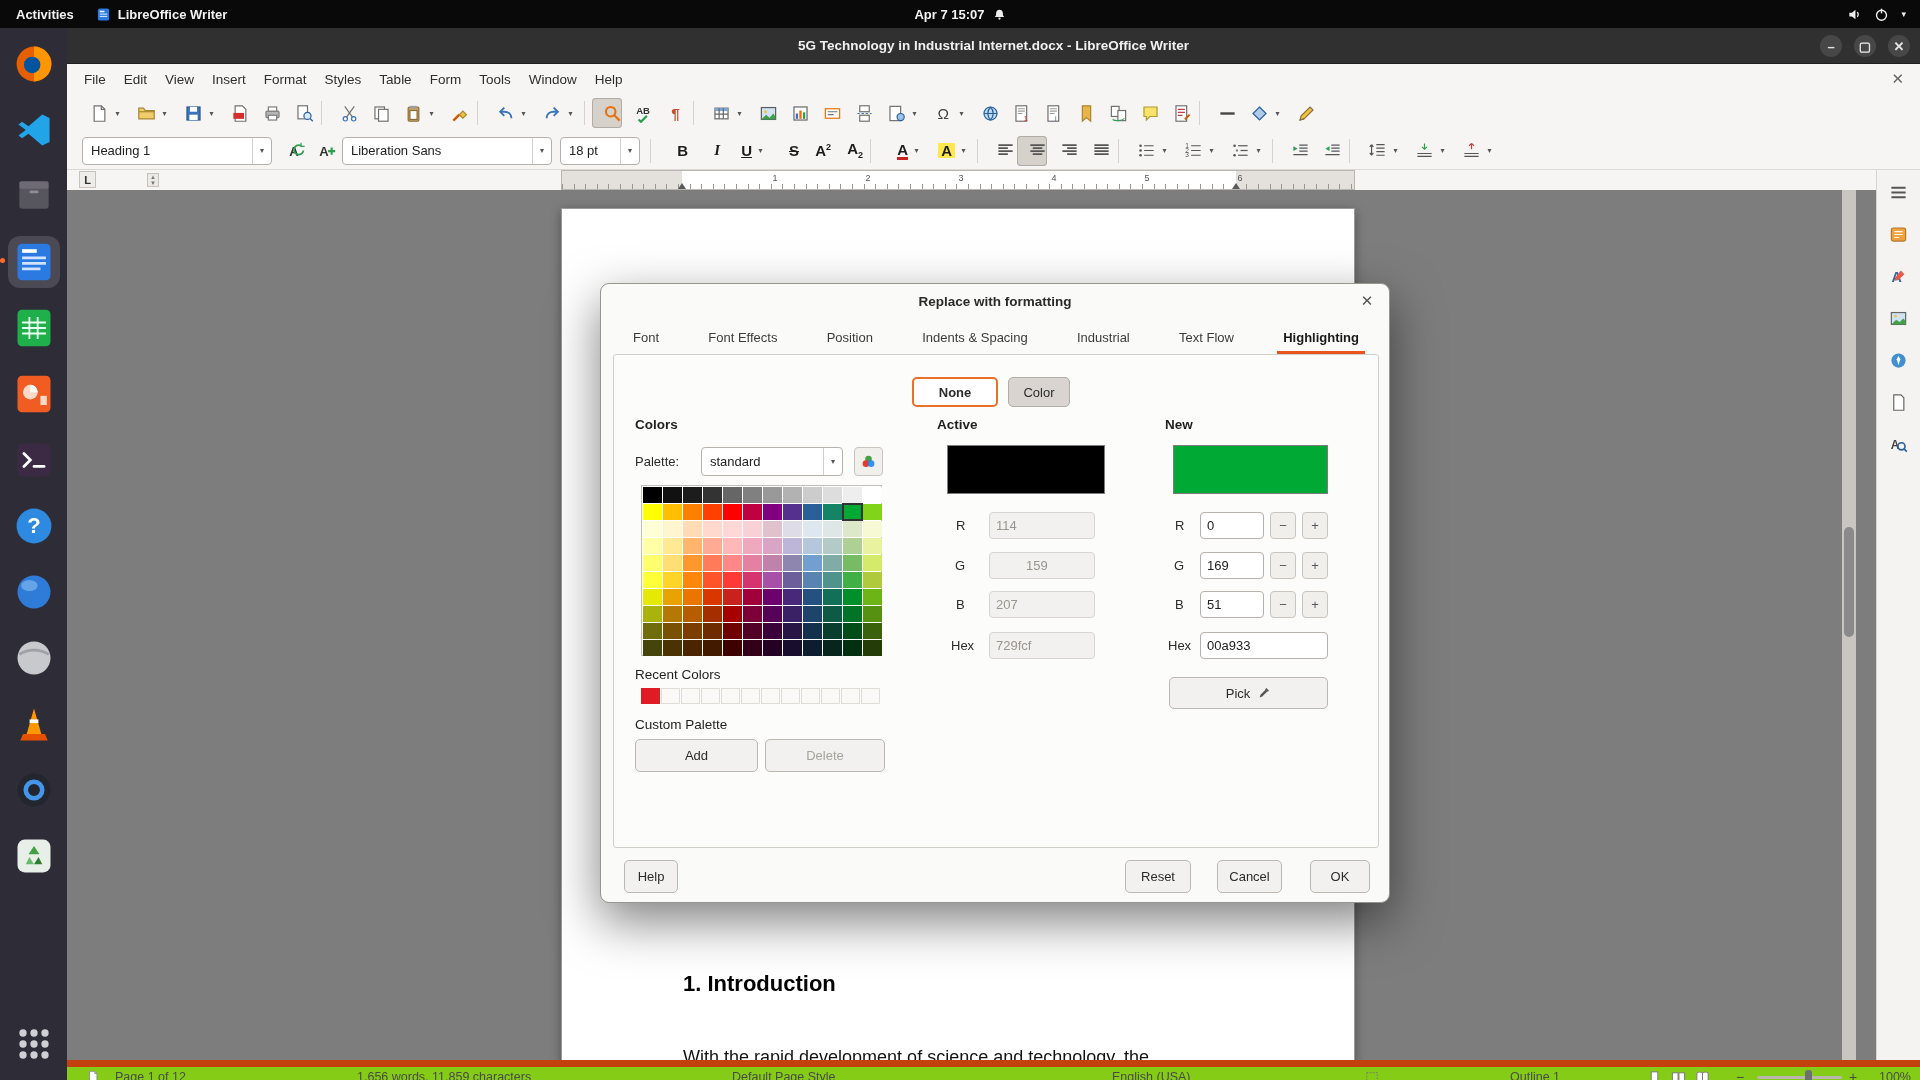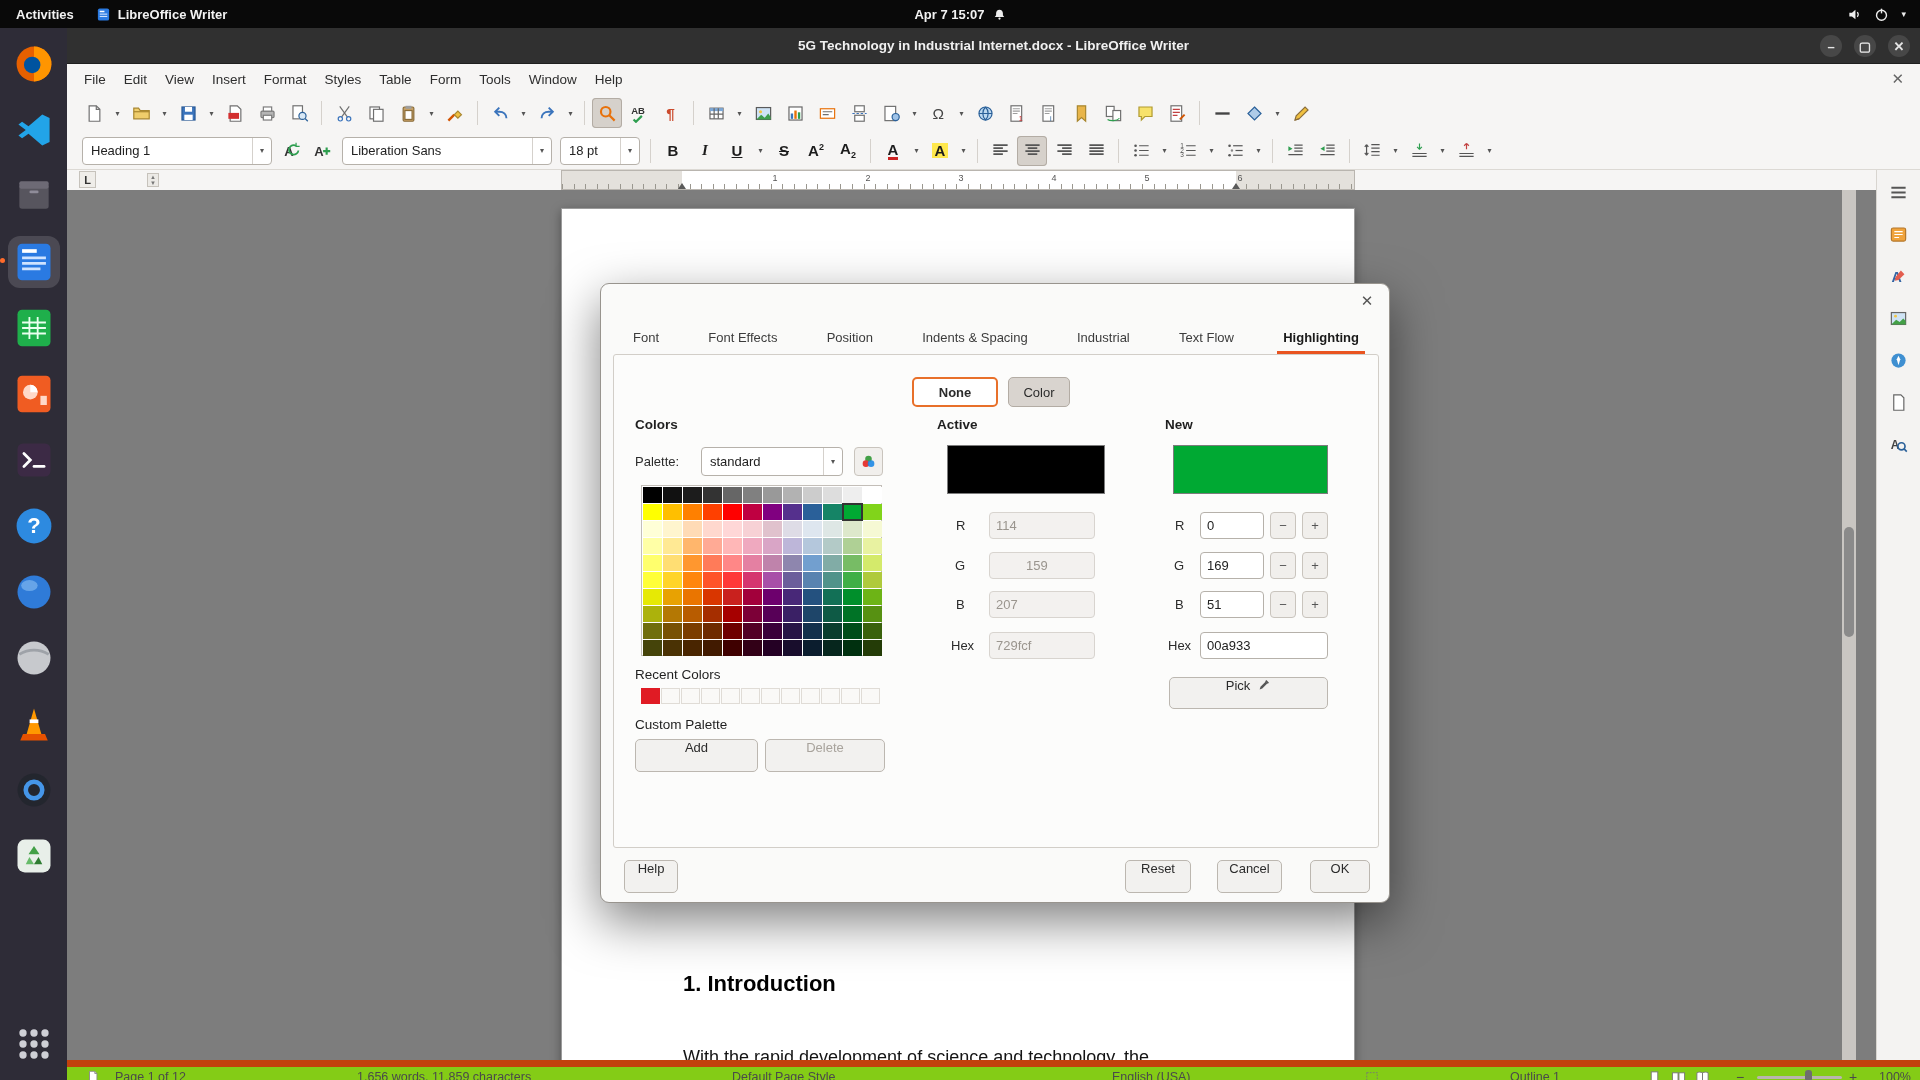--- a/index.html
+++ b/index.html
@@ -34,21 +34,21 @@
 
   #menubar{position:absolute;left:0;top:36px;width:100%;height:30px;background:#f6f5f4;display:flex;
     align-items:center;padding-left:8px;font-size:13.5px;color:#2e2e2e}
   .menu-item{padding:4px 9px;border-radius:4px}
   #close-doc{margin-left:auto;margin-right:10px;color:#666;font-size:15px;padding:0 6px}
 
   .toolbar{position:absolute;left:0;width:100%;background:#f6f5f4;display:flex;align-items:center;
     padding-left:12px;gap:2px}
   #toolbar1{top:66px;height:38px}
   #toolbar2{top:104px;height:38px;border-bottom:1px solid #dcd9d4}
-  .tbtn{min-width:30px;height:30px;display:flex;align-items:center;justify-content:center;border-radius:4px}
+  .tbtn{min-width:30px;height:30px;display:flex;align-items:center;justify-content:flex-end;border-radius:4px}
   .tbtn.active{background:#d6d1cb;box-shadow:inset 0 0 0 1px #b3aca4}
   .dd{width:13px;height:30px;display:flex;align-items:center;justify-content:center;font-size:8px;color:#555}
   .tsep{width:1px;height:24px;background:#d5d1cc;margin:0 5px;align-self:center}
   .ltr{font-size:15px;font-weight:bold;color:#1c1c1c;line-height:1}
   .combo{height:28px;background:#fff;border:1px solid #b6b1aa;border-radius:4px;display:flex;align-items:center;
     font-size:13px;padding-left:8px;color:#222;margin:0 3px}
   .combo .carr{margin-left:auto;border-left:1px solid #d5d1cc;width:19px;height:100%;display:flex;
     align-items:center;justify-content:center;font-size:8px;color:#555}
 
   
@@ -104,21 +104,21 @@
   #btn-color{left:394px;top:22px;width:62px;background:#d9d4cf;border:1px solid #b3aca4}
 
   .dlg-h{position:absolute;font-weight:bold;font-size:13.5px;color:#1f1f1f}
   .dlg-lbl{position:absolute;font-size:13px;color:#2b2b2b}
   .dlg-input{position:absolute;height:27px;border:1px solid #b6b1aa;border-radius:4px;background:#fff;
     font-size:13px;color:#222;padding:0 6px;font-family:Liberation Sans, sans-serif}
   .dlg-input.disabled{background:#f3f1ef;border-color:#d8d4cf;color:#9a958e}
   .stepbtn{position:absolute;width:26px;height:27px;background:#f1efec;border:1px solid #c9c4bd;border-radius:4px;
     display:flex;align-items:center;justify-content:center;color:#555;font-size:13px}
   .dlg-btn{position:absolute;height:33px;background:#f2f1ef;border:1px solid #bcb7b0;border-radius:5px;
-    display:flex;align-items:flex-start;justify-content:center;font-size:13px;color:#2b2b2b}
+    display:flex;align-items:center;justify-content:center;font-size:13px;color:#2b2b2b}
   .dlg-btn.disabled{color:#a8a39c}
 
   #palette-combo{position:absolute;left:84px;top:92px;width:142px;height:29px}
   #palette-pick{position:absolute;left:240px;top:92px;width:29px;height:29px;background:#f1efec;border:1px solid #c9c4bd;
     border-radius:4px;display:flex;align-items:center;justify-content:center}
   #colorgrid{position:absolute;left:27px;top:130px;width:241px;height:171px;background:#fff;border:1px solid #c3beb8;
     display:grid;grid-template-columns:repeat(12,19px);grid-auto-rows:16px;gap:1px;padding:1px}
   .swatch{width:19px;height:16px}
   .swatch.sel{outline:2px solid #333;outline-offset:-1px}
   #recentrow{position:absolute;left:27px;top:333px;display:grid;grid-template-columns:repeat(12,19px);gap:1px}
@@ -774,20 +774,21 @@
       </span>
     <span class="sbi" style="left:1669px;font-size:14px">−</span>
     <span id="zoomtrack"></span>
     <span id="zoomthumb"></span>
     <span class="sbi" style="left:1782px;font-size:14px">+</span>
     <span class="sbi" style="left:1812px">100%</span>
   </div>
 </div>
 
 <div id="dialog">
+  <div id="dlg-title">Replace with formatting</div>
   <div id="dlg-close">✕</div>
   <div id="dlg-tabs">
       <div class="dtab">Font</div>
       <div class="dtab">Font Effects</div>
       <div class="dtab">Position</div>
       <div class="dtab">Indents &amp; Spacing</div>
       <div class="dtab">Industrial</div>
       <div class="dtab">Text Flow</div>
       <div class="dtab active">Highlighting</div>
     </div>

